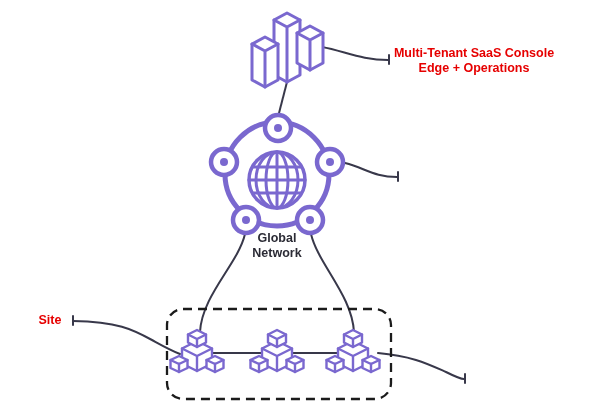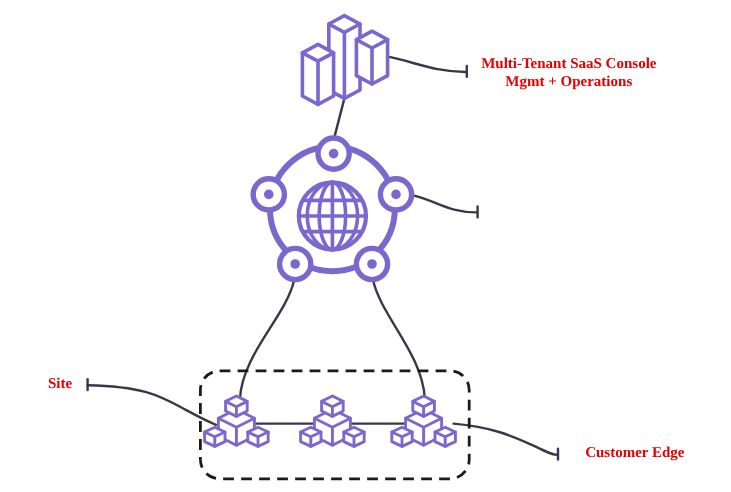--- a/index.html
+++ b/index.html
@@ -1,20 +1,20 @@
 <!DOCTYPE html>
 <html style="--purple: #7a68cf; --line: #38384a; --box: #1b1b1b; --label: #e60000; --text: #2b2b35; --bg: #ffffff;"><head>
 <meta charset="utf-8">
 <style>
   html,body{margin:0;padding:0;background:#fff;}
   .canvas{
     position:relative;
     width:609px;height:409px;
     background:var(--bg,#fff);
-    font-family:Liberation Serif, serif;
+    font-family:Liberation Sans, sans-serif;
     overflow:hidden;
   }
   svg{position:absolute;left:0;top:0;overflow:visible;}
   .edge{stroke:var(--line,#38384a);stroke-width:2;fill:none;stroke-linecap:round;}
   .tick{stroke:var(--line,#38384a);stroke-width:2;fill:none;stroke-linecap:round;}
   .dashed-rect{stroke:var(--box,#1b1b1b);stroke-width:2.3;fill:none;stroke-dasharray:9 6;}
   .p{stroke:var(--purple,#7a68cf);fill:#fff;stroke-linejoin:round;stroke-linecap:round;}
   .p-line{stroke:var(--purple,#7a68cf);fill:none;stroke-linejoin:round;stroke-linecap:round;}
   .p-fill{fill:var(--purple,#7a68cf);stroke:none;}
   .icon{position:absolute;}
@@ -138,24 +138,27 @@
       <path class="p-line" d="M19,4.5 L28,9 L37,4.5 M28,9 L28,17"></path>
       <path class="p" d="M1.5,30 L10,26 L18.5,30 L18.5,38 L10,42 L1.5,38 Z"></path>
       <path class="p-line" d="M1.5,30 L10,34 L18.5,30 M10,34 L10,42"></path>
       <path class="p" d="M37.5,30 L46,26 L54.5,30 L54.5,38 L46,42 L37.5,38 Z"></path>
       <path class="p-line" d="M37.5,30 L46,34 L54.5,30 M46,34 L46,42"></path>
     </g>
   </svg>
 
   <div class="lbl red" style="left:474px;top:61px;">
     <div>Multi-Tenant SaaS Console</div>
-    <div>Mgmt + Operations</div>
+    <div>Edge + Operations</div>
   </div>
 
 
+  <div class="lbl dark" style="left:277px;top:246px;">
+    <div>Global</div>
+    <div>Network</div>
+  </div>
 
   <div class="lbl red" style="left:50px;top:320px;">Site</div>
 
   <div class="lbl red" style="left:529px;top:377px;">
-    <div>Customer Edge</div>
   </div>
 
 </div>
 
 </body></html>

